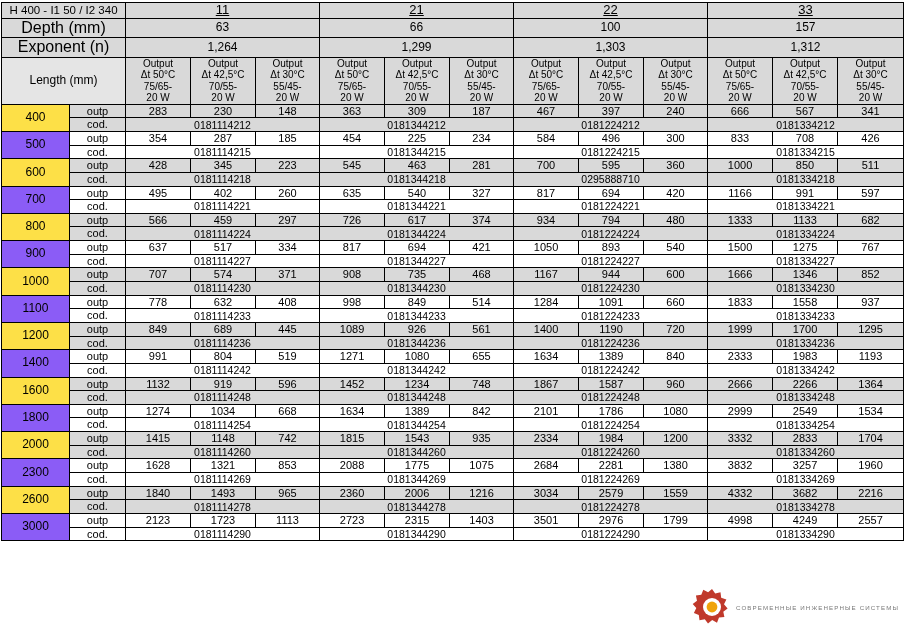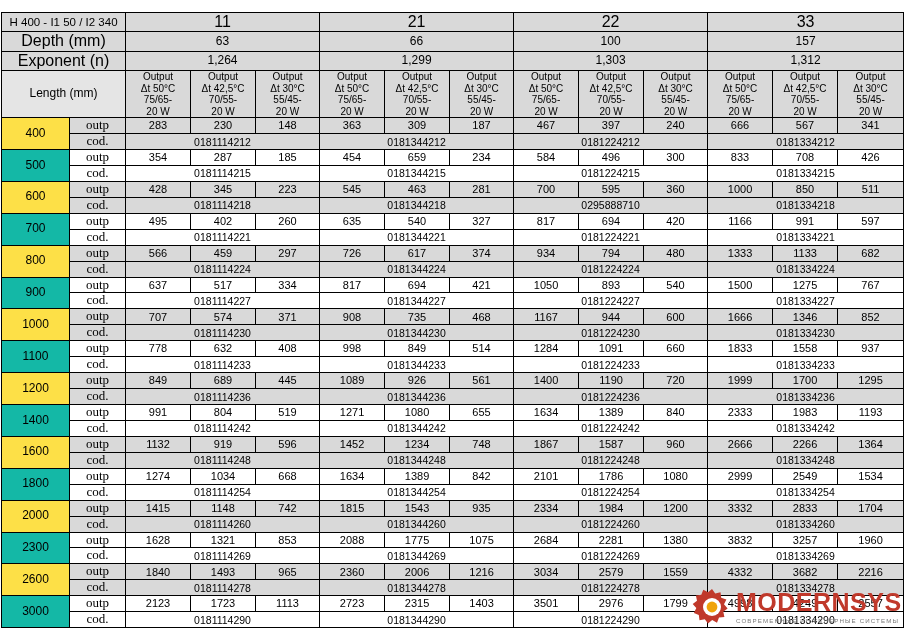--- a/index.html
+++ b/index.html
@@ -12,42 +12,43 @@
     position: relative;
     width: 910px;
     height: 635px;
     background: #ffffff;
     overflow: hidden;
   }
   table.spec {
     border-collapse: collapse;
     table-layout: fixed;
     width: 784px;
-    margin: 12px 0 0 1px;
+    margin: 2px 0 0 1px;
     font-size: 11px;
     color: #000;
   }
   table.spec td, table.spec th {
     border: 1px solid #000;
     text-align: center;
     vertical-align: middle;
     padding: 0;
     line-height: 1.15;
     font-weight: normal;
   }
   .hdr-model {
     background: #d9d9d9;
     text-align: left;
     font-weight: bold;
     font-size: 11.5px;
     padding-left: 4px;
   }
   .hdr-group {
     background: #d9d9d9;
-    font-size: 16px;
+    font-size: 13px;
+    text-decoration: underline;
   }
   .hdr-label {
     background: #d9d9d9;
     text-align: right;
     padding-right: 5px;
     font-size: 16px;
   }
   .hdr-val {
     background: #d9d9d9;
     font-size: 12px;
@@ -61,25 +62,24 @@
     font-size: 10px;
     padding: 2px 1px;
     line-height: 1.25;
   }
   .len-cell {
     background: #fde047;
     font-size: 12px;
   }
   .rowlabel {
     background: #d9d9d9;
-    font-size: 13px;
-    font-family: Liberation Serif, serif;
+    font-size: 11px;
   }
   .rowlabel.white { background: #ffffff; }
-  .len-cell.white { background: #14b8a6; }
+  .len-cell.white { background: #8b5cf6; }
   td.v { font-size: 11px; }
   td.v.shaded { background: #d9d9d9; }
   td.code { font-size: 10.5px; }
   td.code.shaded { background: #d9d9d9; }
   .logo {
     position: absolute;
     right: 6px;
     bottom: 4px;
     width: 212px;
     height: 48px;
@@ -191,21 +191,21 @@
           <td class="code shaded" colspan="3">0181224212</td>
           <td class="code shaded" colspan="3">0181334212</td>
         </tr>
         <tr>
           <td class="len-cell white" rowspan="2">500</td>
           <td class="rowlabel white">outp</td>
           <td class="v">354</td>
           <td class="v">287</td>
           <td class="v">185</td>
           <td class="v">454</td>
-          <td class="v">659</td>
+          <td class="v">225</td>
           <td class="v">234</td>
           <td class="v">584</td>
           <td class="v">496</td>
           <td class="v">300</td>
           <td class="v">833</td>
           <td class="v">708</td>
           <td class="v">426</td>
         </tr>
         <tr>
           <td class="rowlabel white">cod.</td>
@@ -543,17 +543,16 @@
     <div class="gear">
       <svg width="40" height="40" viewBox="0 0 40 40">
         <g fill="#c0392b">
           <path d="M20 2 l3.2 4.4 5.3-1.1 0.7 5.4 5.2 1.7-2.4 4.9 3.6 4.1-4.3 3.3 1.1 5.3-5.4 0.6-2 5.1-4.8-2.6-4.2 3.5-3.2-4.4-5.3 1.1-0.7-5.4L1.9 26l2.4-4.9L0.7 17l4.3-3.3-1.1-5.3 5.4-0.6 2-5.1 4.8 2.6z"></path>
         </g>
         <circle cx="20" cy="20" r="9" fill="#ffffff"></circle>
         <circle cx="20" cy="20" r="5.4" fill="#f0a30a"></circle>
       </svg>
     </div>
     <div class="txt">
-      <div class="brand">MODERNSYS</div>
       <div class="tagline">СОВРЕМЕННЫЕ  ИНЖЕНЕРНЫЕ  СИСТЕМЫ</div>
     </div>
   </div>
 </div>
 
 </body></html>

